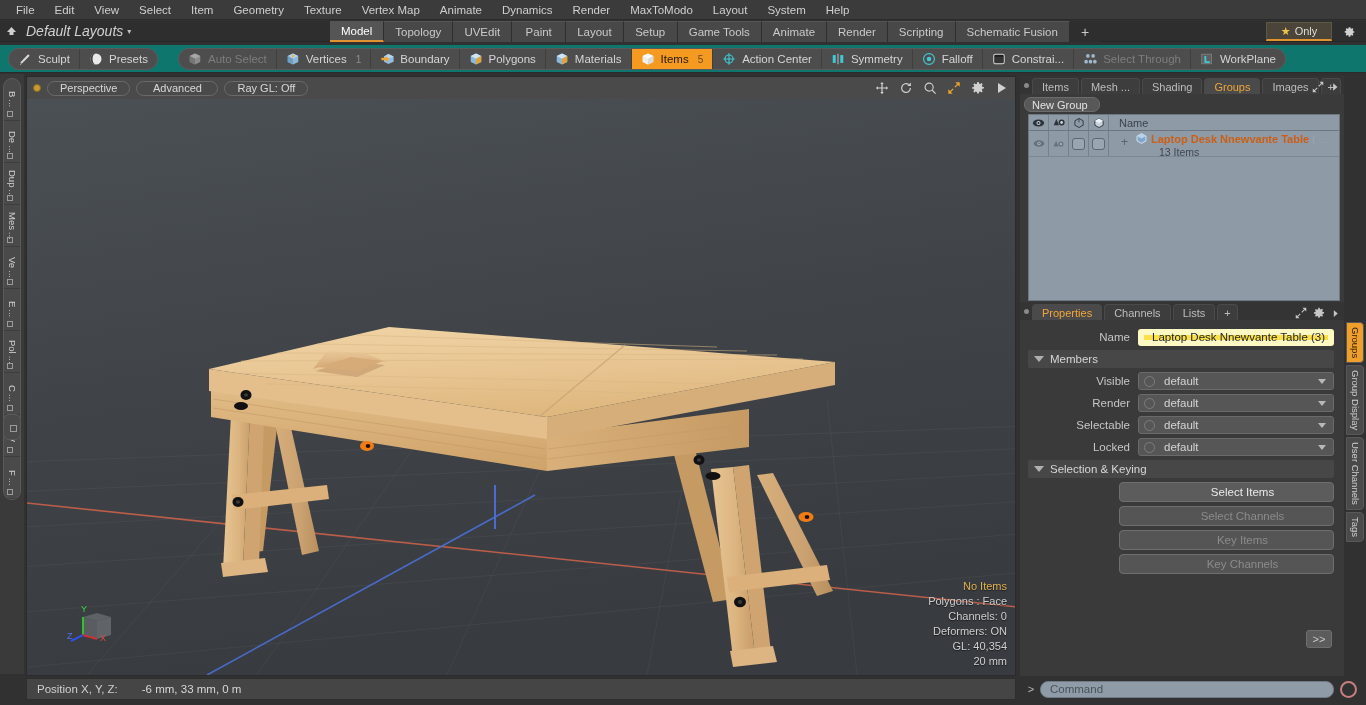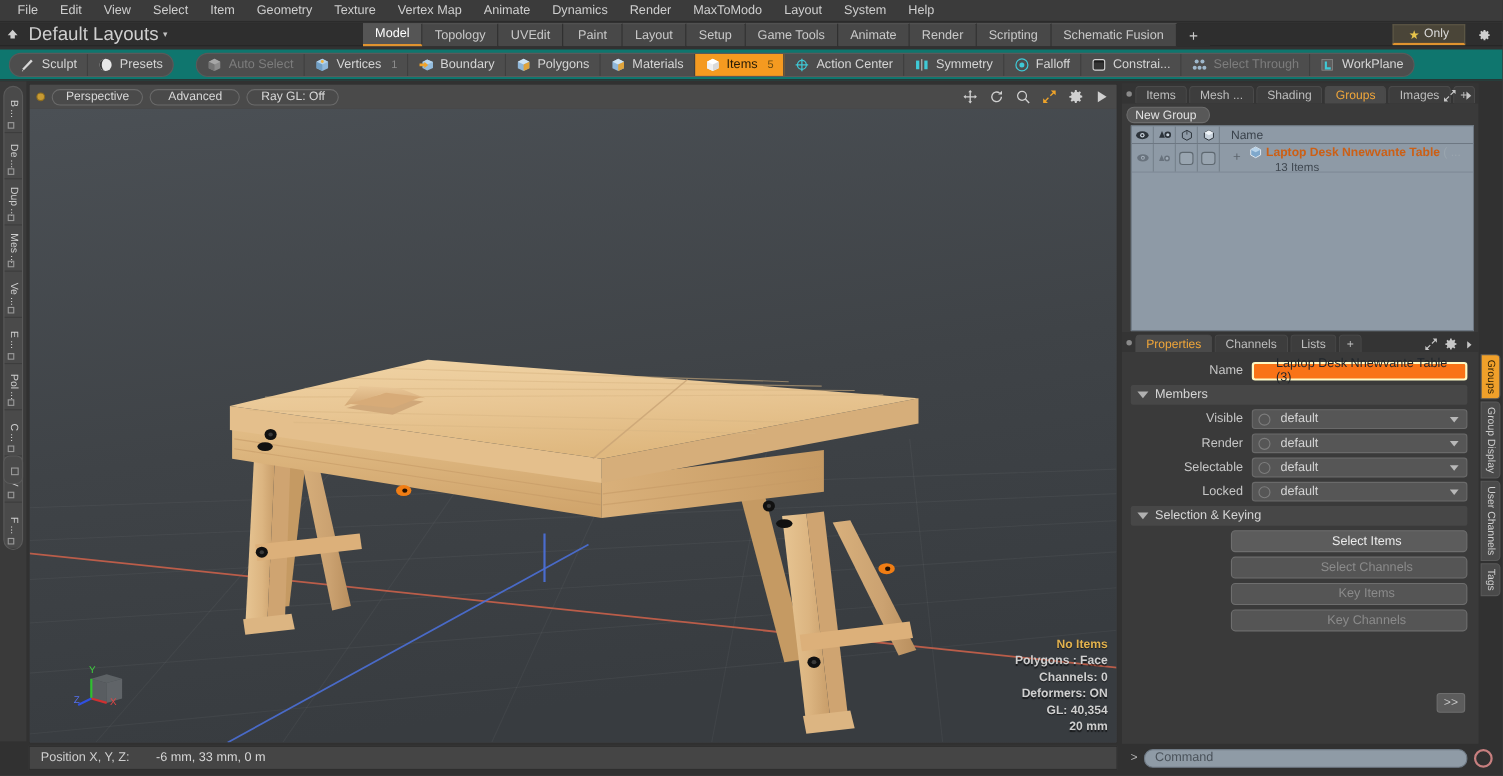--- a/index.html
+++ b/index.html
@@ -25,21 +25,21 @@
     white-space: nowrap; cursor: default;
   }
 
   
   .layoutbar {
     position: absolute; left: 0; top: 21px; width: 1366px; height: 21px;
     background: #2e2e2e; display: flex; align-items: center; border-bottom: 1px solid #262626;
   }
   .lb-home { width: 22px; height: 21px; display:flex; align-items:center; justify-content:center; }
   .lb-home svg { display:block; }
-  .lb-label { font-size: 17px; color: #d0d0d0; padding-left: 4px; }
+  .lb-label { font-size: 14px; color: #d0d0d0; padding-left: 4px; font-style: italic; }
   .lb-caret { margin-left: 4px; font-size: 8px; color: #c0c0c0; }
 
   .laytabs { position: absolute; left: 330px; top: 21px; height: 21px; display: flex; align-items: stretch; }
   .laytab {
     min-width: 54px; padding: 0 11px; font-size: 11.5px; color: #c9c9c9;
     background: #484848; display: flex; align-items: center; justify-content: center;
     border-right: 1px solid #2e2e2e; border-top: 1px solid #545454; cursor: default;
   }
   .laytab.active { background: #555; color: #fff; border-bottom: 2px solid #e0932f; }
   .laytab.plus { min-width: 26px; background: #2e2e2e; border-right: none; border-top: none; font-size: 14px; color: #cccccc; }
@@ -119,21 +119,21 @@
   .vpicons .vi { width: 15px; height: 15px; display: flex; align-items: center; justify-content: center; }
 
   .canvas {
     position: absolute; left: 0; top: 22px; width: 988px; height: 576px;
     background: linear-gradient(175deg,#484c50 0%, #3e4246 45%, #3a3e42 100%);
     overflow: hidden;
   }
 
   .infoblock {
     position: absolute; right: 8px; bottom: 6px; text-align: right;
-    font-size: 11px; line-height: 15px; color: #cfcfcf; text-shadow: 0 1px 1px rgba(0,0,0,.6); font-weight: bold;
+    font-size: 11px; line-height: 15px; color: #cfcfcf; text-shadow: 0 1px 1px rgba(0,0,0,.6);
   }
   .infoblock .noitems { color: #e2b24e; }
 
   .axisgiz { position: absolute; left: 40px; bottom: 22px; width: 56px; height: 56px; }
 
   
   .statusbar {
     position: absolute; left: 26px; top: 678px; width: 990px; height: 22px;
     background: #454545; border: 1px solid #2e2e2e; display: flex; align-items: center; padding-left: 10px;
     font-size: 11.5px; color: #d2d2d2;
@@ -170,22 +170,22 @@
   .rowtitle { font-size: 11px; font-weight: bold; color: #cc5f15; display:flex; align-items:center; gap:3px; padding-left: 18px; }
   .rowsub { font-size: 10.5px; color: #3f4750; padding-left: 42px; margin-top: 1px; }
   .rowparen { color: #9aa5af; font-weight: normal; }
   .chk { width: 13px; height: 12px; border: 1px solid #5e6870; border-radius: 3px; background: #99a5b0; }
 
   
   .proppanel { position: absolute; left: 1020px; top: 302px; width: 324px; height: 374px; background: #3a3a3a; }
   .prow { display: flex; align-items: center; height: 22px; padding-right: 10px; }
   .prow .plabel { width: 118px; text-align: right; padding-right: 8px; font-size: 11.5px; color: #c6c6c6; }
   .pfield {
-    flex: 1; height: 17px; background: #f97316; border: 2px solid #fef9c3; border-radius: 3px;
-    display: flex; align-items: center; padding-left: 20px; font-size: 11.5px; color: #20262c;
+    flex: 1; height: 17px; background: #fde047; border: 6px solid #fef9c3; border-radius: 3px;
+    display: flex; align-items: center; padding-left: 8px; font-size: 11.5px; color: #20262c;
   }
   .pdrop {
     flex: 1; height: 18px; background: #565656; border: 1px solid #6a6a6a; border-radius: 3px;
     display: flex; align-items: center; position: relative;
   }
   .pdrop .circ { width: 11px; height: 11px; border-radius: 50%; border: 1px solid #7d7d7d; margin-left: 5px; }
   .pdrop .ptxt { margin-left: 9px; font-size: 11.5px; color: #d4d4d4; }
   .pdrop .arr { position: absolute; right: 7px; top: 6px; border-left: 4px solid transparent; border-right: 4px solid transparent; border-top: 5px solid #b8b8b8; }
   .section { height: 18px; background: #474747; margin: 2px 10px 2px 8px; display: flex; align-items: center; padding-left: 6px; font-size: 11.5px; color: #d6d6d6; border-radius: 2px;}
   .section .tri { border-left: 5px solid transparent; border-right: 5px solid transparent; border-top: 6px solid #b0b0b0; margin-right: 6px; }

